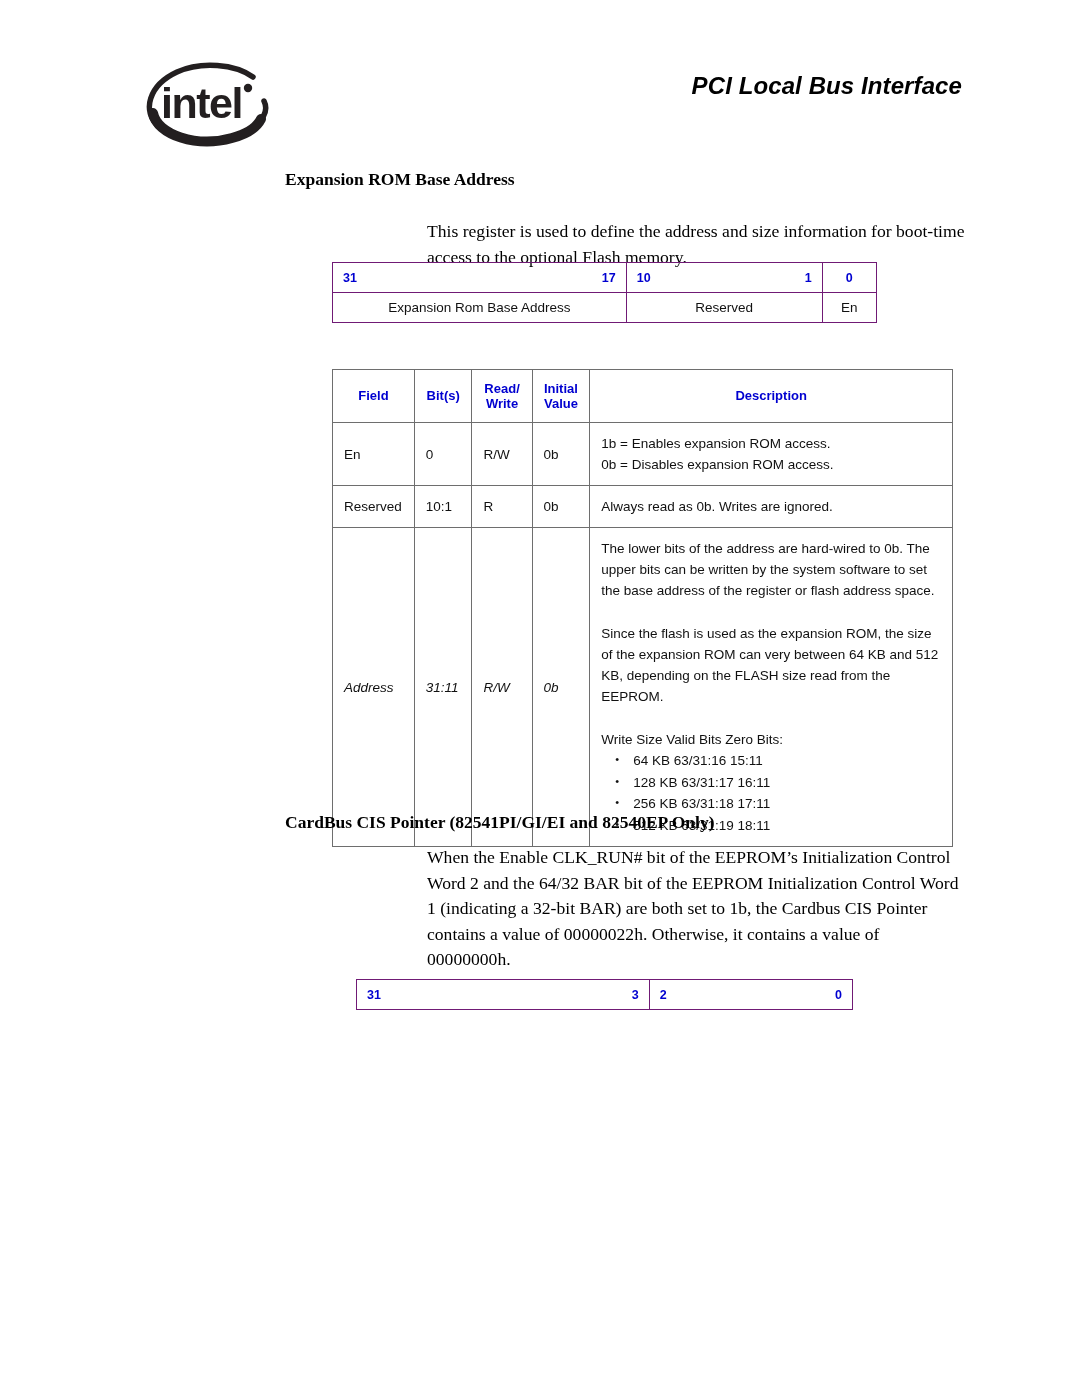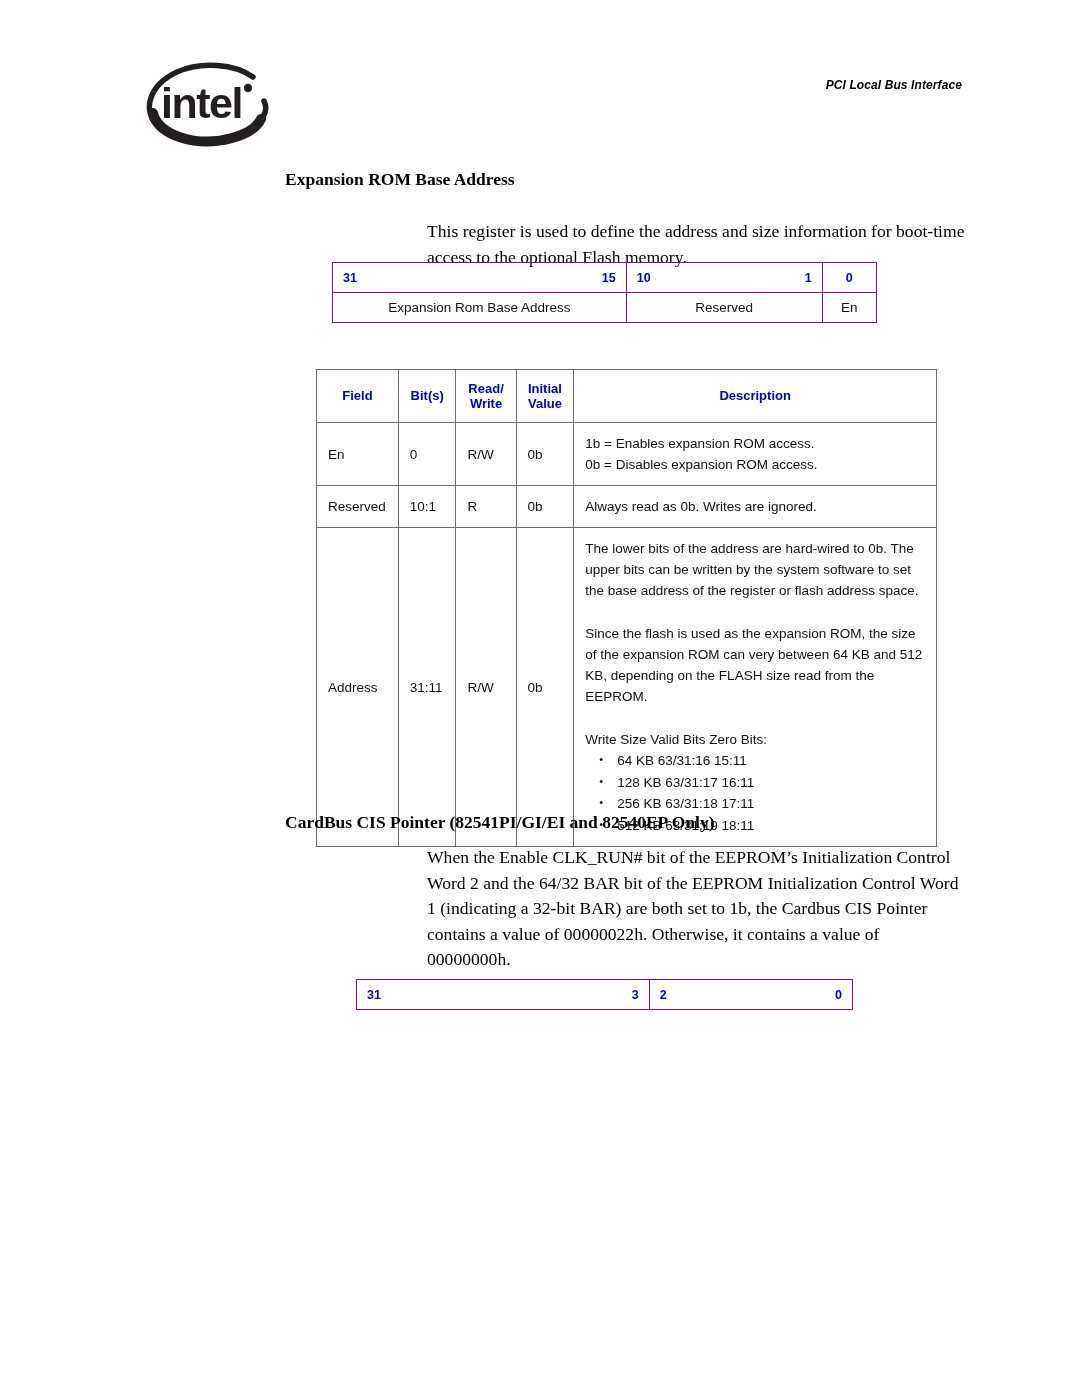--- a/index.html
+++ b/index.html
@@ -29,25 +29,25 @@
   #intel-logo {
     position: absolute;
     left: 135px;
     top: 55px;
     width: 150px;
     height: 100px;
   }
   #header-title {
     position: absolute;
     right: 118px;
-    top: 78px;
+    top: 72px;
     font-family: "Liberation Sans", sans-serif;
     font-weight: bold;
     font-style: italic;
-    font-size: 12px;
+    font-size: 24px;
     letter-spacing: 0.1px;
     color: #000;
     white-space: nowrap;
   }
 
   
   .section-heading {
     position: absolute;
     font-family: "Liberation Serif", serif;
     font-weight: bold;
@@ -111,21 +111,21 @@
     font-size: 13.5px;
     color: #111;
     text-align: center;
   }
   #bit-table-expansion { left: 332px; top: 262px; width: 545px; }
   #bit-table-cardbus   { left: 356px; top: 979px; width: 497px; }
 
   
   #field-table {
     position: absolute;
-    left: 316px;
+    left: 332px;
     top: 369px;
     width: 621px;
     border-collapse: collapse;
     table-layout: fixed;
     font-family: "Liberation Sans", sans-serif;
   }
   #field-table td, #field-table th {
     border: 1px solid #6e6e6e;
     padding: 0;
     vertical-align: top;
@@ -170,20 +170,21 @@
   }
   .bullets li::before {
     content: "\2022";
     position: absolute;
     left: 14px;
     top: -1px;
     font-size: 11px;
   }
   .addr-label-cell {
     position: relative;
+    font-style: italic;
   }
   .addr-label-cell .centered {
     position: absolute;
     left: 0; right: 0;
     top: 50%;
     transform: translateY(-50%);
     text-align: left;
     padding-left: 11px;
   }
 
@@ -244,21 +245,21 @@
   <table class="bit-table" id="bit-table-expansion">
     <colgroup>
       <col style="width:54%">
       <col style="width:36%">
       <col style="width:10%">
     </colgroup>
     <tbody>
       <tr class="bit-row-nums">
         <td>
           <span class="lo">31</span>
-          <span class="hi">15</span>
+          <span class="hi">17</span>
         </td>
         <td>
           <span class="lo">10</span>
           <span class="hi">1</span>
         </td>
         <td>
           <span class="only">0</span>
         </td>
       </tr>
       <tr class="bit-row-names">

